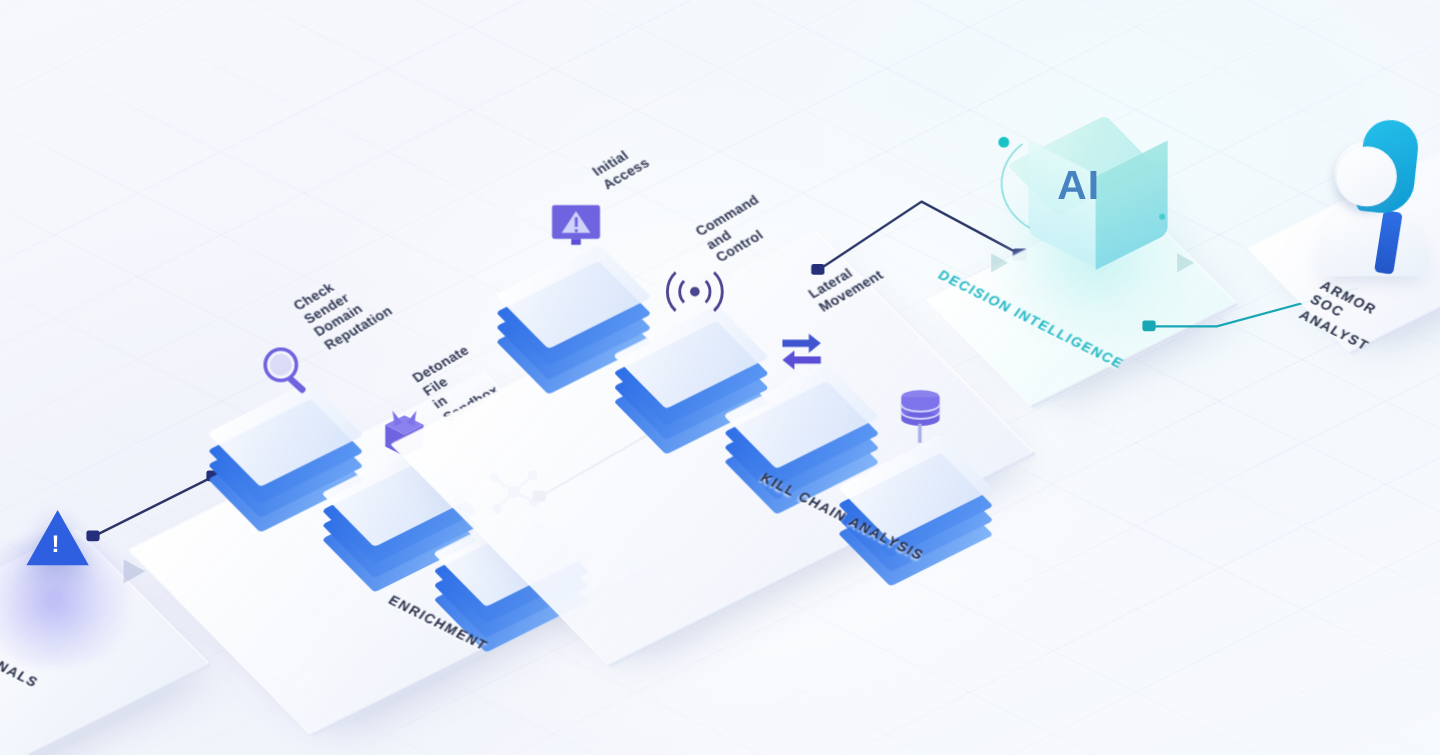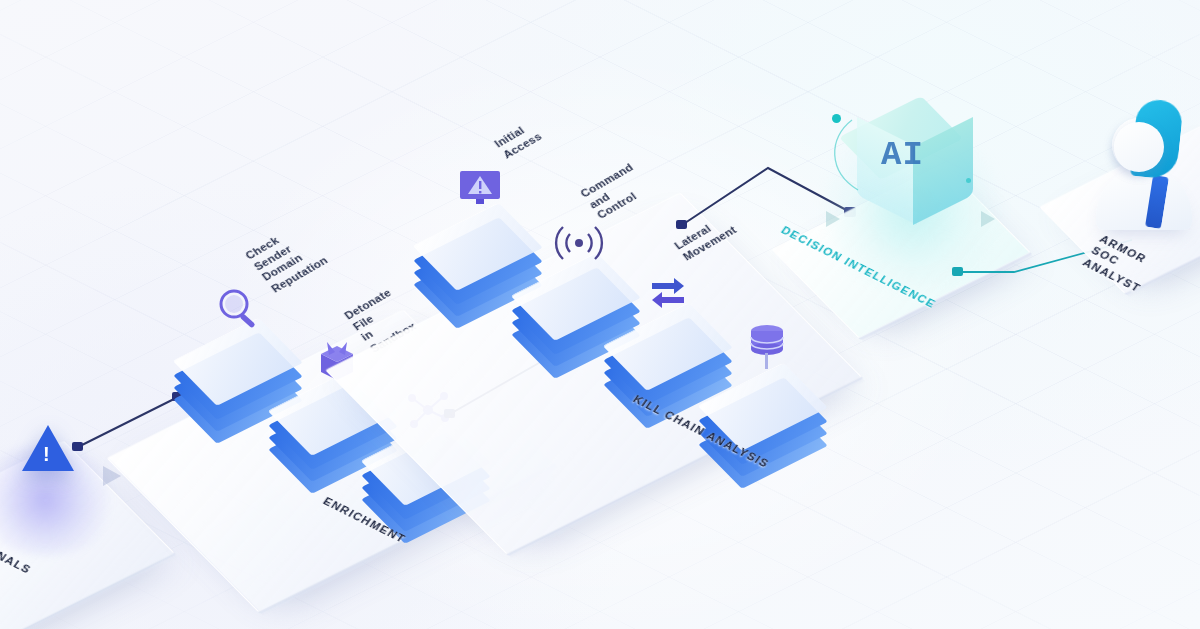--- a/index.html
+++ b/index.html
@@ -98,21 +98,21 @@
   }
   .tri span{
     position:absolute;left:-5px;top:18px;color:#fff;font-weight:800;font-size:20px;
   }
   .glow-pad{
     position:absolute;border-radius:50%;
     background:radial-gradient(circle, rgba(138,134,240,.55) 0%, rgba(160,160,245,.22) 45%, rgba(255,255,255,0) 72%);
     filter:blur(4px);
   }
   .ai-cube{
-    position:absolute;width:118px;height:132px;font-family:Liberation Mono, monospace;
+    position:absolute;width:118px;height:132px;
   }
   .ai-top{
     position:absolute;left:0;top:0;width:92px;height:92px;border-radius:6px;
     transform:rotate(-26.57deg) skewX(18deg) scaleY(.62);
     background:linear-gradient(135deg,#dff9f4 0%,#c9f2ef 50%,#bdeff0 100%);
   }
   .ai-left{
     position:absolute;left:2px;top:40px;width:60px;height:78px;border-radius:0 0 0 6px;
     transform:skewY(26.57deg);
     background:linear-gradient(180deg,rgba(226,250,248,.88),rgba(197,240,246,.72));

